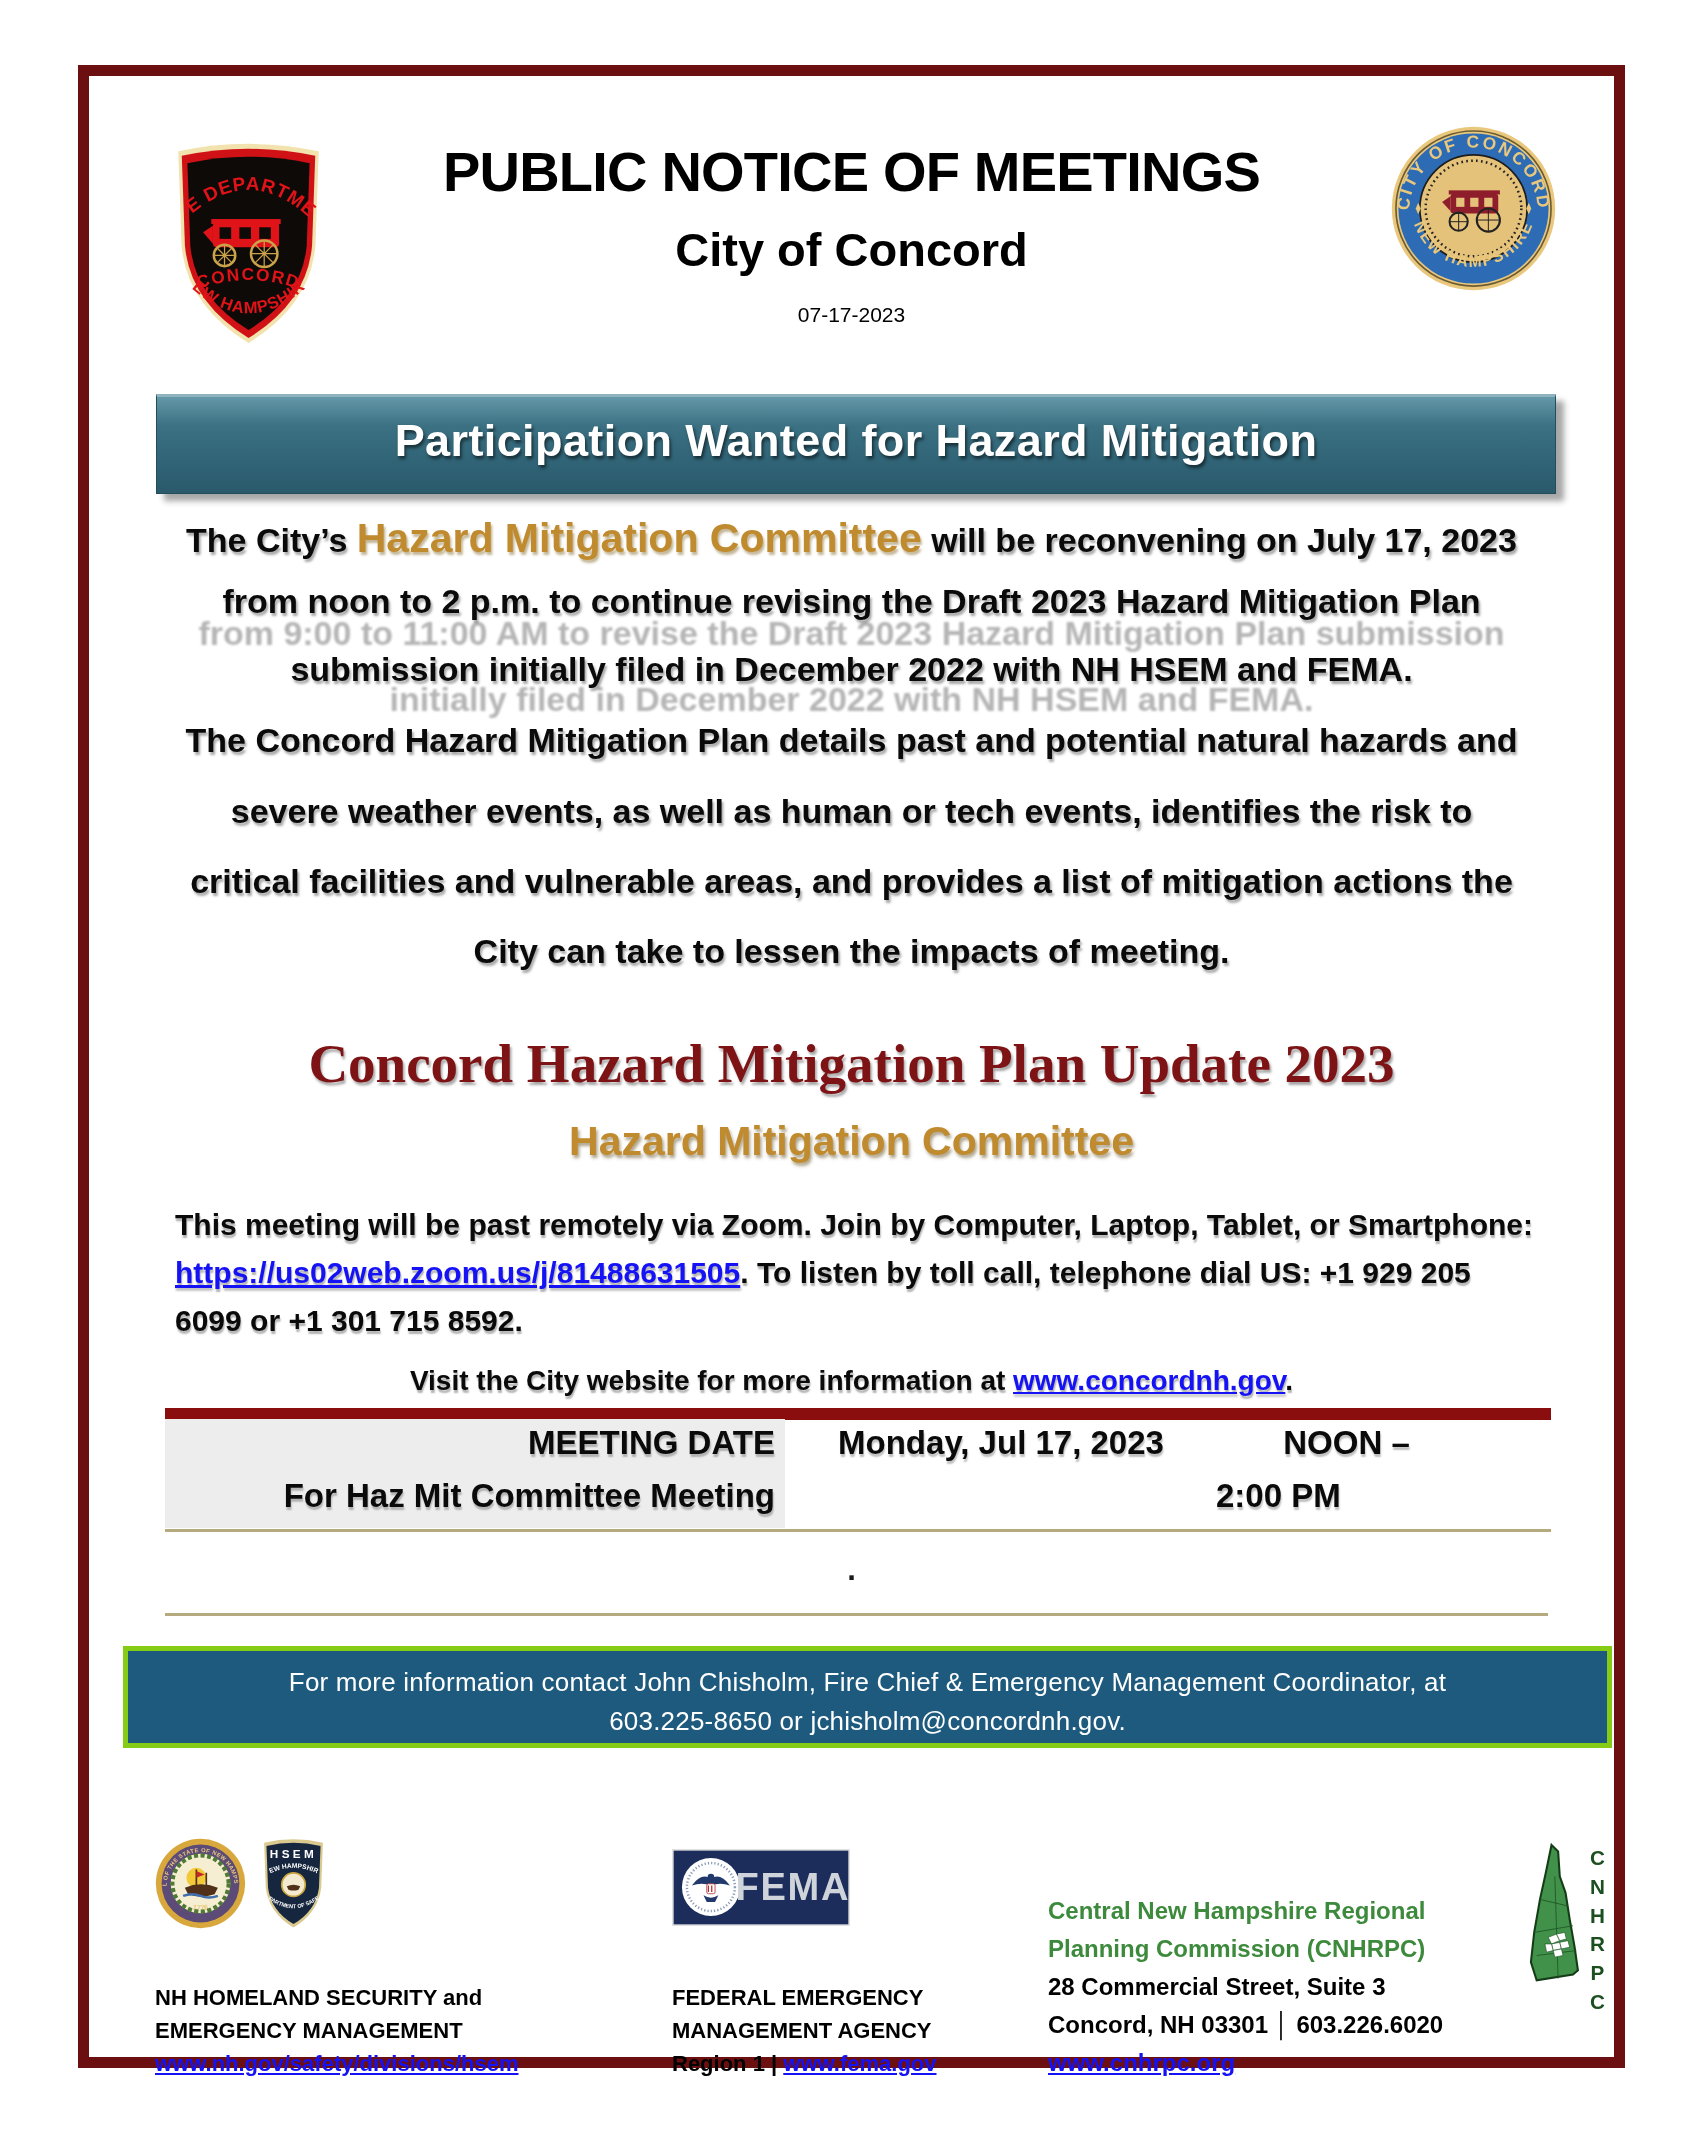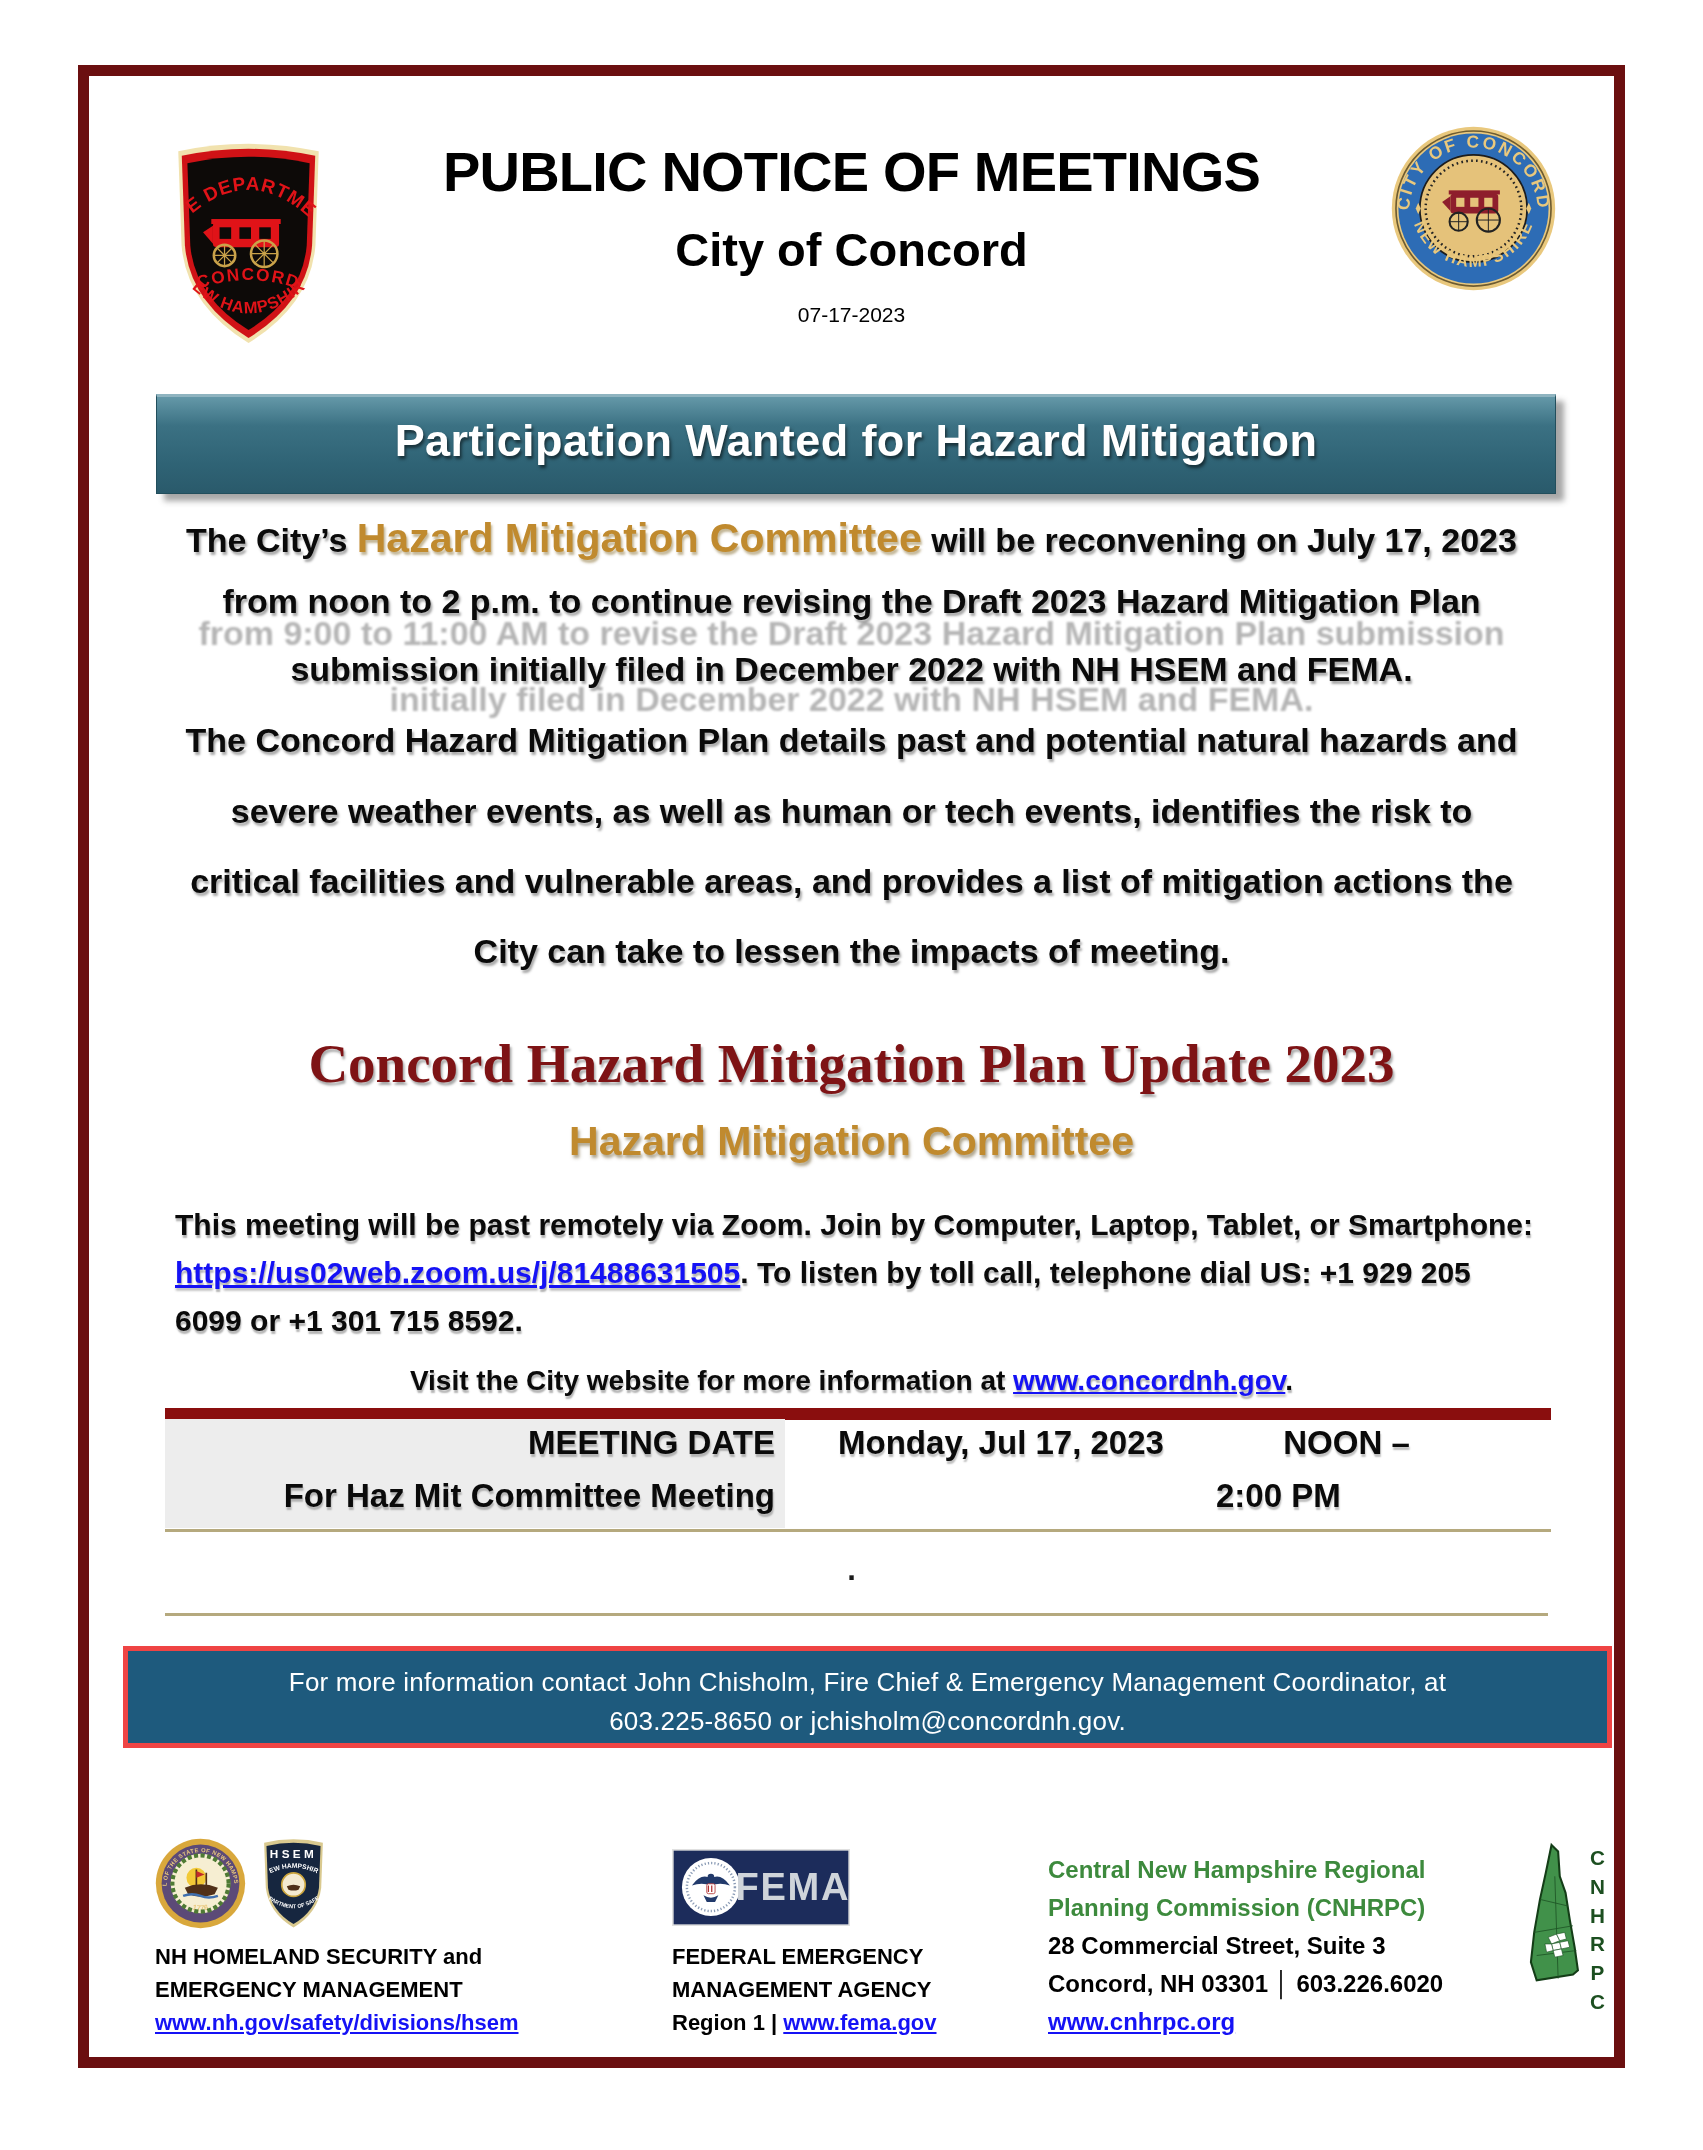--- a/index.html
+++ b/index.html
@@ -43,25 +43,25 @@
   .tbl-label1{left:165px;top:1424px;width:610px;text-align:right;}
   .tbl-label2{left:165px;top:1477px;width:610px;text-align:right;}
   .tbl-date{left:786px;top:1424px;width:430px;text-align:center;}
   .tbl-time1{left:1216px;top:1424px;width:261px;text-align:center;}
   .tbl-time2{left:1216px;top:1477px;width:261px;text-align:left;}
   .tan-line{background:#b5a97e;height:3.3px;}
 
   .sep-dot{top:1552px;font-size:31px;font-weight:bold;color:#1a1a1a;}
 
   .contact-bar{left:123px;top:1646px;width:1479px;height:92px;background:#1e5a7d;
-               border:5px solid #ef4444;text-align:center;color:#ffffff;}
+               border:5px solid #84cc16;text-align:center;color:#ffffff;}
   .contact-bar div{font-size:26px;font-weight:400;line-height:39px;letter-spacing:0.2px;}
   .contact-bar .l1{margin-top:11.6px;}
 
-  .foot-text{font-size:22px;font-weight:bold;color:#000;line-height:33px;}
+  .foot-text{font-size:22px;font-weight:bold;color:#000;line-height:33px;margin-top:41px;}
   .foot-left{left:155px;top:1940px;}
   .foot-mid{left:672px;top:1940px;}
   .foot-right{left:1048px;top:1851px;font-size:24px;line-height:38px;}
   .green{color:#3d8a3d;}
   .map-letters{left:1585px;top:1846px;writing-mode:vertical-rl;text-orientation:upright;
                font-size:20.7px;font-weight:bold;color:#1c4f20;letter-spacing:5.8px;}
 </style>
 </head>
 <body>
 

